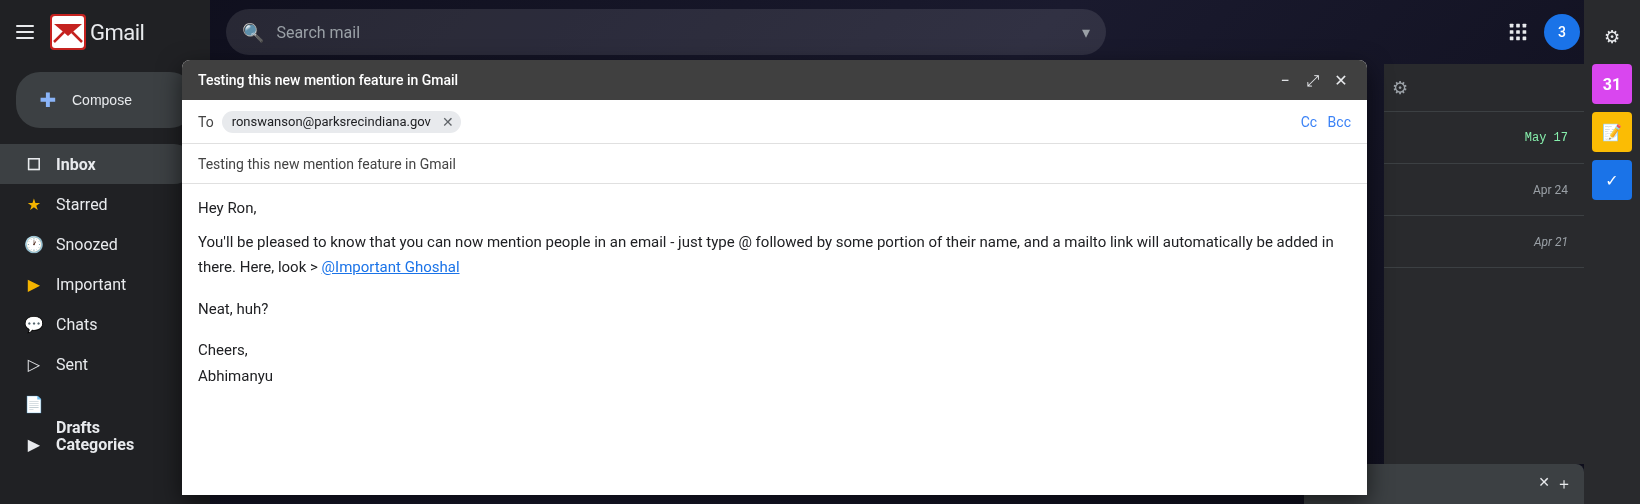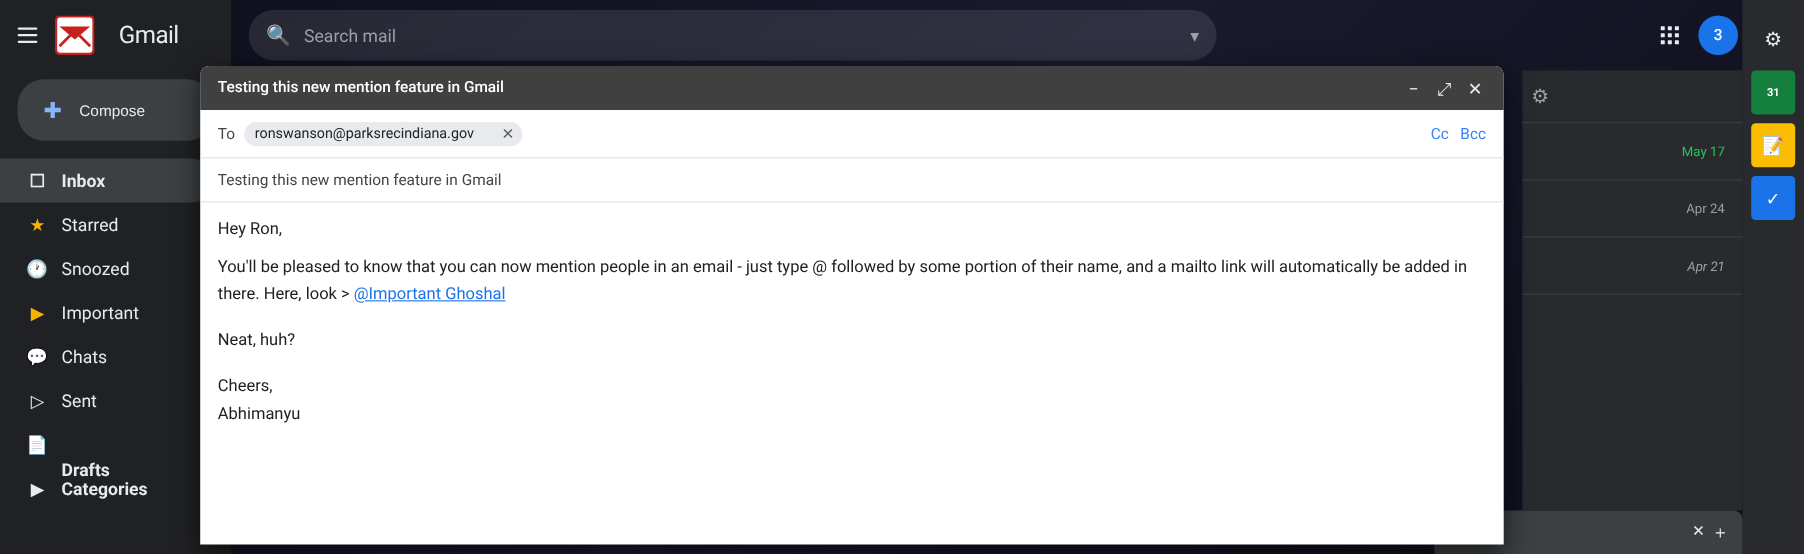--- a/index.html
+++ b/index.html
@@ -52,21 +52,21 @@
       display: block;
       width: 18px;
       height: 2px;
       background: #e8eaed;
       border-radius: 1px;
     }
 
     .gmail-logo {
       display: flex;
       align-items: center;
-      gap: 22px;
+      gap: 4px;
     }
 
     .gmail-m-icon {
       width: 36px;
       height: 36px;
     }
 
     .gmail-text {
       font-size: 22px;
       color: #e8eaed;
@@ -355,21 +355,21 @@
     }
 
     .recipient-chip {
       display: flex;
       align-items: center;
       background: #e8eaed;
       border-radius: 16px;
       padding: 2px 4px 2px 10px;
       font-size: 13px;
       color: #202124;
-      gap: 22px;
+      gap: 8px;
     }
 
     .chip-remove {
       width: 18px;
       height: 18px;
       border-radius: 50%;
       display: flex;
       align-items: center;
       justify-content: center;
       cursor: pointer;
@@ -514,33 +514,33 @@
     <div class="avatar-circle">3</div>
     <div class="avatar-circle" style="background: radial-gradient(circle at 40% 40%, #8bc34a, #33691e); width:36px; height:36px;"></div>
   </div>
 </div>
 
 <div class="email-list-visible">
   <div style="padding: 8px; color: #9aa0a6; font-size: 12px; border-bottom: 1px solid #3c4043; height: 48px; display:flex; align-items:center;">
     <span style="font-size:18px; cursor:pointer;">⚙</span>
   </div>
   <div class="email-row" style="justify-content:flex-end;">
-    <span style="font-size:12px; color:#22c55e;">May 17</span>
+    <span style="font-size:12px; color:#86efac;font-family:Liberation Mono, monospace;">May 17</span>
   </div>
   <div class="email-row" style="justify-content:flex-end;">
     <span style="font-size:12px; color:#9aa0a6;">Apr 24</span>
   </div>
   <div class="email-row" style="justify-content:flex-end;font-style:italic;">
     <span style="font-size:12px; color:#9aa0a6;">Apr 21</span>
   </div>
 </div>
 
 <div class="right-panel">
   <div class="right-panel-icon">⚙</div>
-  <div class="right-panel-icon" style="color:#1a73e8; background:#15803d; border-radius:4px; font-size:10px; color:#fff; font-weight:700;">31</div>
+  <div class="right-panel-icon" style="color:#1a73e8; background:#d946ef; border-radius:4px; font-size:16px; color:#fff; font-weight:700;">31</div>
   <div class="right-panel-icon" style="background:#fbbc04; border-radius:4px; font-size:16px;">📝</div>
   <div class="right-panel-icon" style="background:#1a73e8; border-radius:4px; font-size:16px; color:#fff;">✓</div>
 </div>
 
 <div class="mini-compose-panels">
   <div class="mini-panel">
     <span class="mini-panel-title">tyles!</span>
     <div class="mini-panel-actions">
       <span style="font-size:14px; color:#e8eaed; cursor:pointer;">✕</span>
       <span style="font-size:16px; color:#e8eaed; cursor:pointer;">＋</span>

